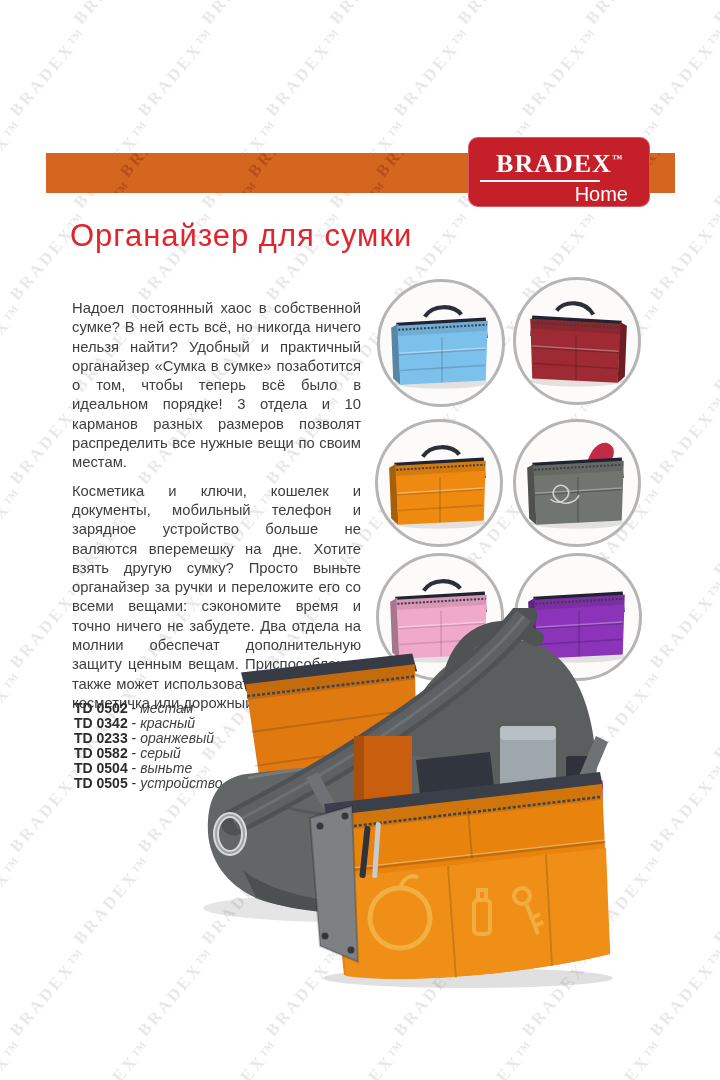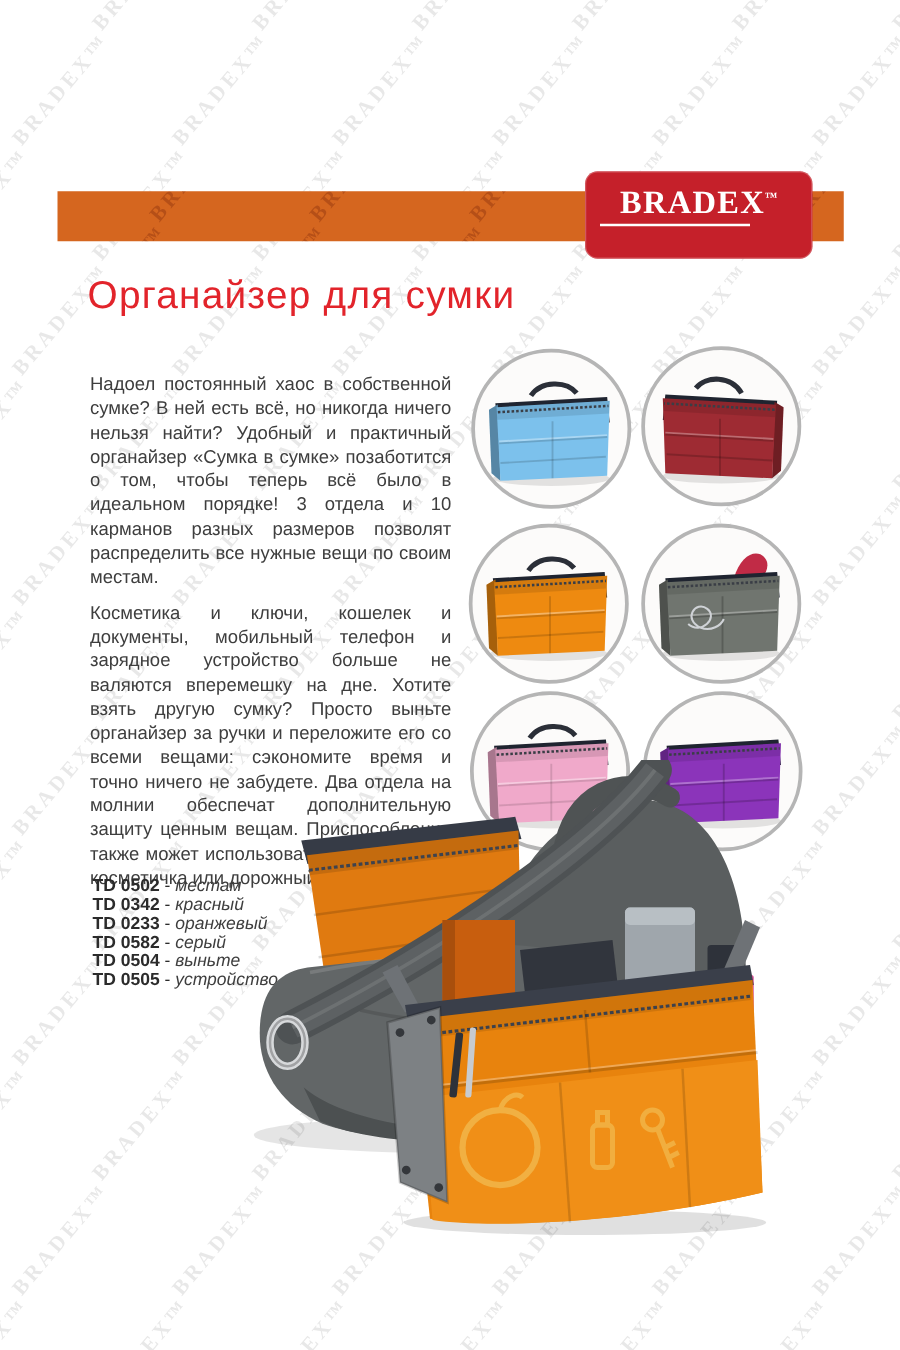--- a/index.html
+++ b/index.html
@@ -152,20 +152,21 @@
         <span class="wmTxt" style="left: 122px; top: 62px; color: rgba(110, 25, 5, 0.3);">BRADEX™</span>
         <span class="wmTxt" style="left: 250px; top: 62px; color: rgba(110, 25, 5, 0.3);">BRADEX™</span>
         <span class="wmTxt" style="left: 378px; top: 62px; color: rgba(110, 25, 5, 0.3);">BRADEX™</span>
         <span class="wmTxt" style="left: 506px; top: 62px; color: rgba(110, 25, 5, 0.3);">BRADEX™</span>
       </div>
   </div>
 
   <div class="logo">
     <div class="brand"><span>BRADEX</span><span class="tm">™</span></div>
     <div class="rule"></div>
+    <div class="home">Home</div>
   </div>
 
   <h1 class="title">
     <span>Органайзер для сумки</span>
   </h1>
 
   <div class="copy">
     <p>Надоел постоянный хаос в собственной сумке? В ней есть всё, но никогда ничего нельзя найти? Удобный и практичный органайзер «Сумка в сумке» позаботится о том, чтобы теперь всё было в идеальном порядке! 3 отдела и 10 карманов разных размеров позволят распределить все нужные вещи по своим местам.</p>
     <p>Косметика и ключи, кошелек и документы, мобильный телефон и зарядное устройство больше не валяются вперемешку на дне. Хотите взять другую сумку? Просто выньте органайзер за ручки и переложите его со всеми вещами: сэкономите время и точно ничего не забудете. Два отдела на молнии обеспечат дополнительную защиту ценным вещам. Приспособление также может использоваться как аптечка, косметичка или дорожный органайзер.</p>
   </div>

